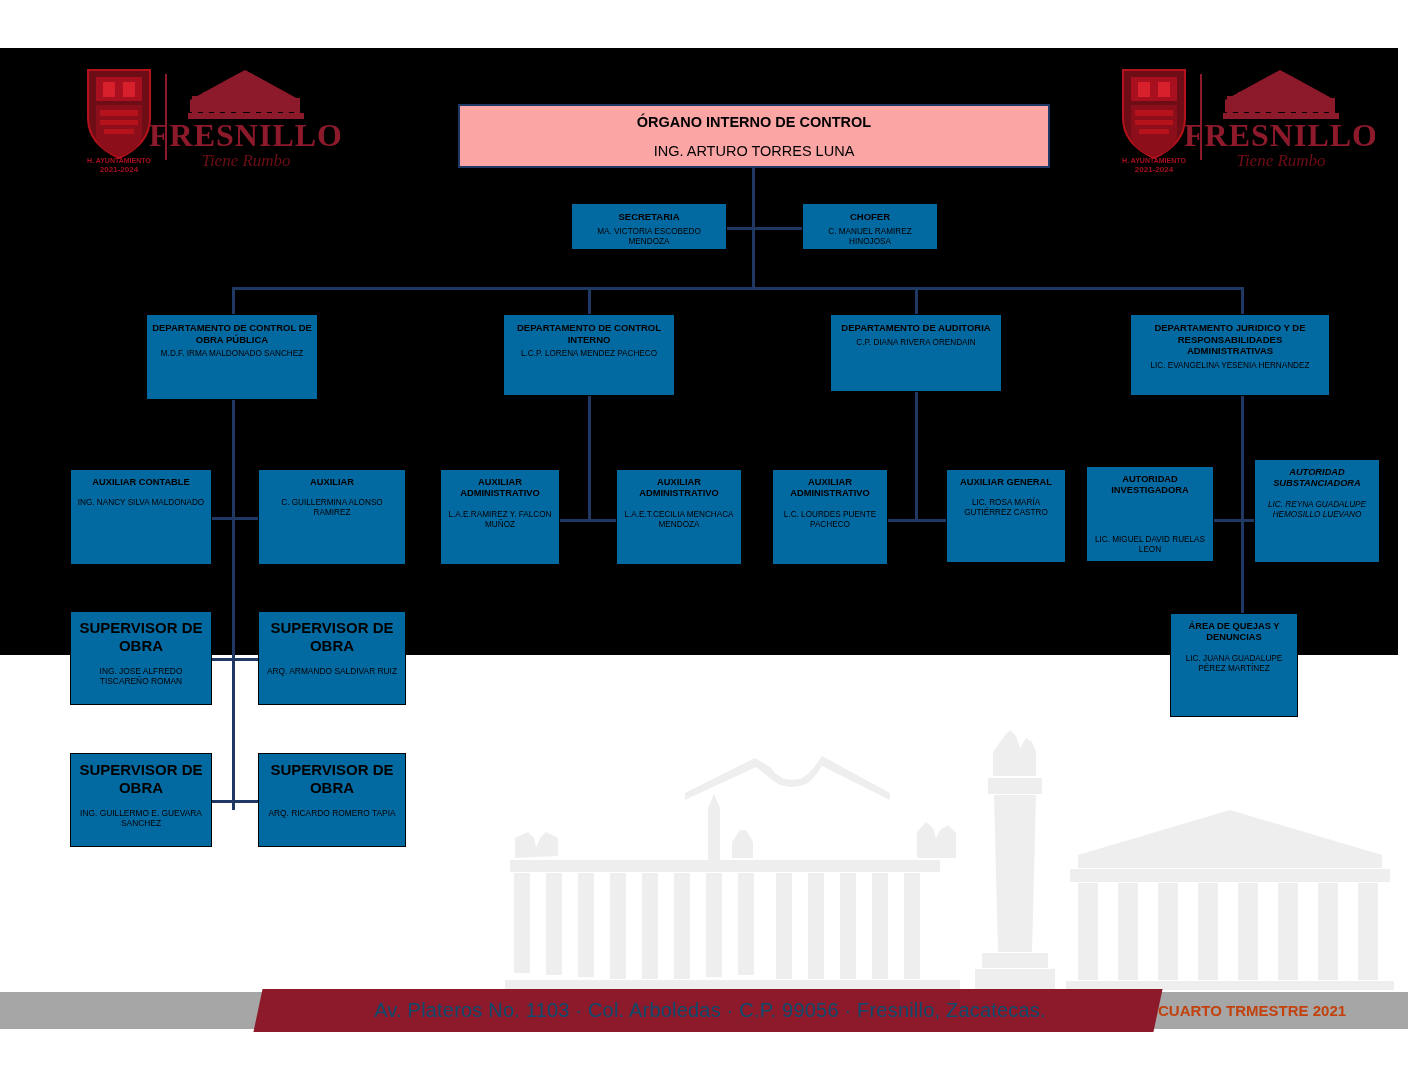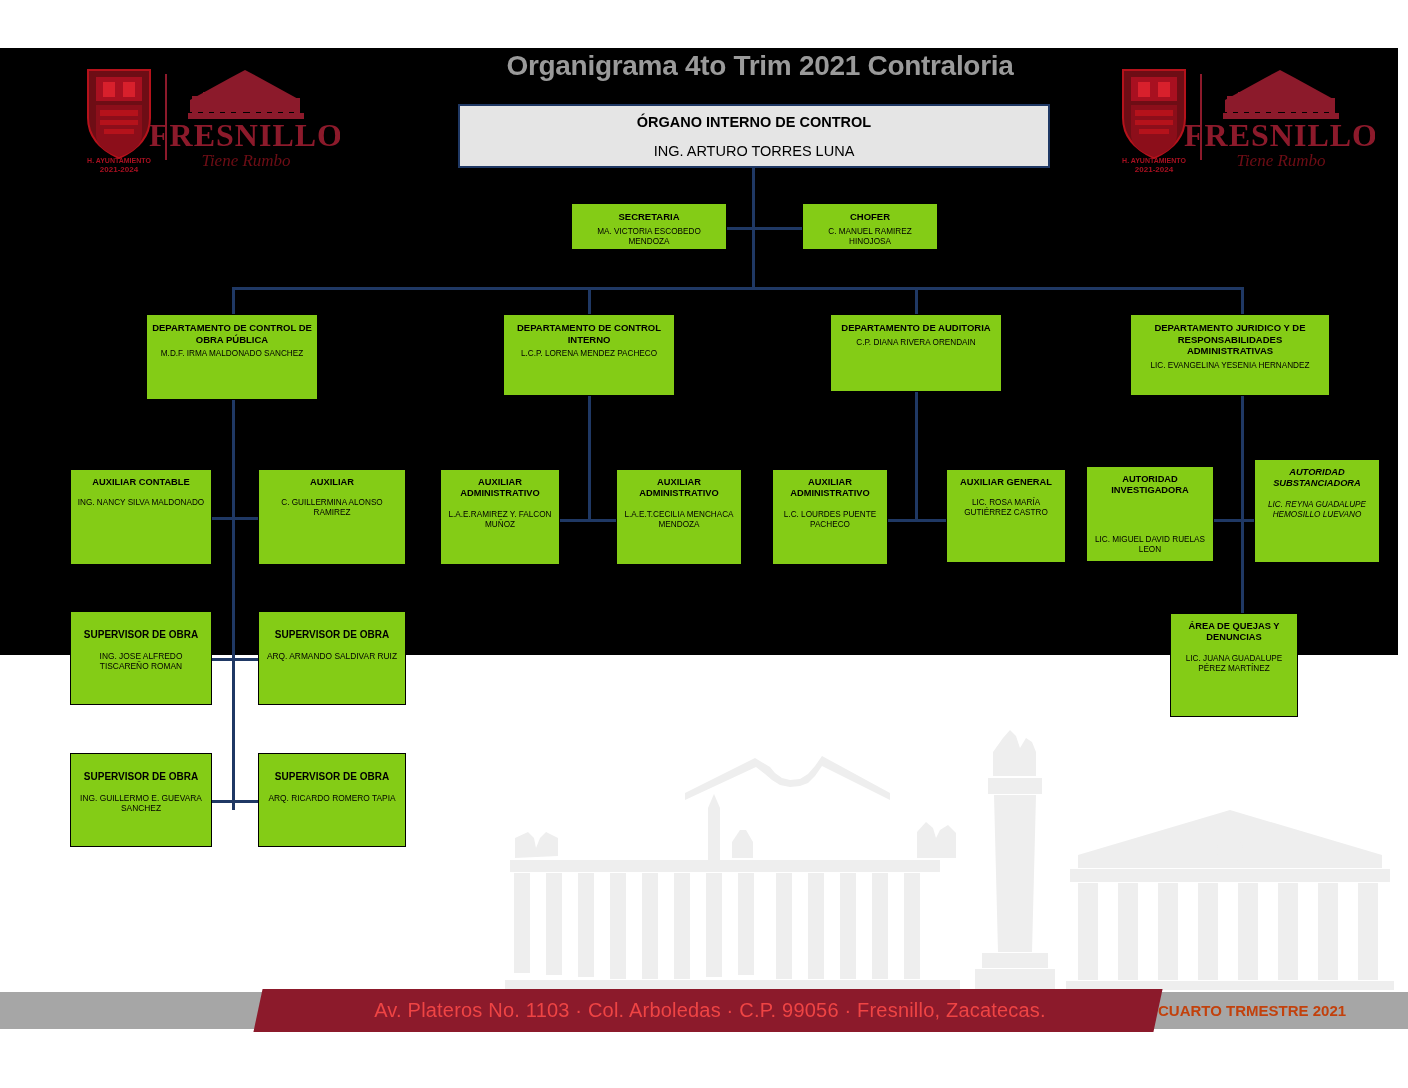--- a/index.html
+++ b/index.html
@@ -34,64 +34,64 @@
   #logo-right{left:1105px;top:60px;}
 
   
   .conn{position:absolute;background:#1f3864;}
   .conn.v{width:3px;}
   .conn.h{height:3px;}
 
   
   .node{
     position:absolute;
-    background:#84cc16;
+    background:#0369a1;
     border:1.5px solid #000000;
     box-sizing:border-box;
     display:flex;flex-direction:column;
     align-items:center;
     text-align:center;
     color:#000000;
     padding:7px 5px 5px 5px;
   }
   .node .ttl{font-weight:bold;line-height:1.22;}
   .node .nm{font-weight:normal;line-height:1.22;margin-top:9px;}
 
   #root-node{
     left:458px;top:104px;width:592px;height:64px;
-    background:#e5e5e5;border:2px solid #1f3864;
+    background:#fca5a5;border:2px solid #1f3864;
     justify-content:center;
   }
   #root-node .ttl{font-size:14.5px;}
   #root-node .nm{font-size:14.5px;margin-top:11px;}
 
   .sec-node{font-size:9px;}
   .sec-node .ttl{font-size:9.5px;}
   .sec-node .nm{font-size:8.2px;margin-top:4px;}
 
   .dept-node .ttl{font-size:9.5px;}
   .dept-node .nm{font-size:8.2px;margin-top:4px;}
 
   .aux-node .ttl{font-size:9.3px;}
   .aux-node .nm{font-size:8.2px;margin-top:10px;}
 
-  .sup-node .ttl{font-size:10px;margin-top:10px;}
+  .sup-node .ttl{font-size:15px;}
   .sup-node .nm{font-size:8.4px;margin-top:10px;}
 
   
   #footer-gray{position:absolute;left:0;top:992px;width:1408px;height:37px;background:#a6a6a6;}
   #footer-banner{
     position:absolute;left:258px;top:989px;width:900px;height:43px;
     background:#8c1a2b;
     transform:skewX(-12deg);
   }
   #footer-banner-text{
     position:absolute;left:270px;top:989px;width:880px;height:43px;
     display:flex;align-items:center;justify-content:center;
-    color:#ef4444;font-size:20px;letter-spacing:0.2px;white-space:nowrap;
+    color:#0c4a6e;font-size:20px;letter-spacing:0.2px;white-space:nowrap;
   }
   #footer-quarter{
     position:absolute;left:1158px;top:989px;width:240px;height:43px;
     display:flex;align-items:center;justify-content:flex-start;
     color:#c2410c;font-size:15px;font-weight:bold;white-space:nowrap;
   }
 </style>
 </head>
 <body>
 
@@ -119,21 +119,20 @@
       <path d="M608 165 L760 120 L912 165 L912 178 L608 178 Z"></path>
       <circle cx="760" cy="160" r="13"></circle>
       <path d="M600 179 L920 179 L920 192 L600 192 Z"></path>
       <path d="M608 193 h20 v97 h-20 Z M648 193 h20 v97 h-20 Z M688 193 h20 v97 h-20 Z M728 193 h20 v97 h-20 Z M768 193 h20 v97 h-20 Z M808 193 h20 v97 h-20 Z M848 193 h20 v97 h-20 Z M888 193 h20 v97 h-20 Z"></path>
       <path d="M596 291 L924 291 L924 300 L596 300 Z"></path>
     </g>
   </svg>
 
   <div class="blackfield" id="black-main"></div>
 
-  <div id="chart-title">Organigrama 4to Trim 2021 Contraloria</div>
 
   <svg class="logo" id="logo-left" viewBox="0 0 270 115">
     <g>
       <path d="M18 10 h62 v48 q0 26 -31 40 q-31 -14 -31 -40 Z" fill="#6e0d15" stroke="#b5121b" stroke-width="2"></path>
       <path d="M26 17 h46 v24 h-46 Z" fill="#a81020"></path>
       <path d="M26 45 h46 v30 q0 14 -23 22 q-23 -8 -23 -22 Z" fill="#8c0e1a"></path>
       <rect x="33" y="22" width="12" height="15" fill="#d8202c"></rect>
       <rect x="53" y="22" width="12" height="15" fill="#d8202c"></rect>
       <path d="M30 50 h38 v6 h-38 Z M30 60 h38 v5 h-38 Z M34 69 h30 v5 h-30 Z" fill="#b5121b"></path>
       <text x="49" y="103" font-size="7" font-family="Liberation Sans, sans-serif" fill="#a81020" text-anchor="middle" font-weight="bold">H. AYUNTAMIENTO</text>

